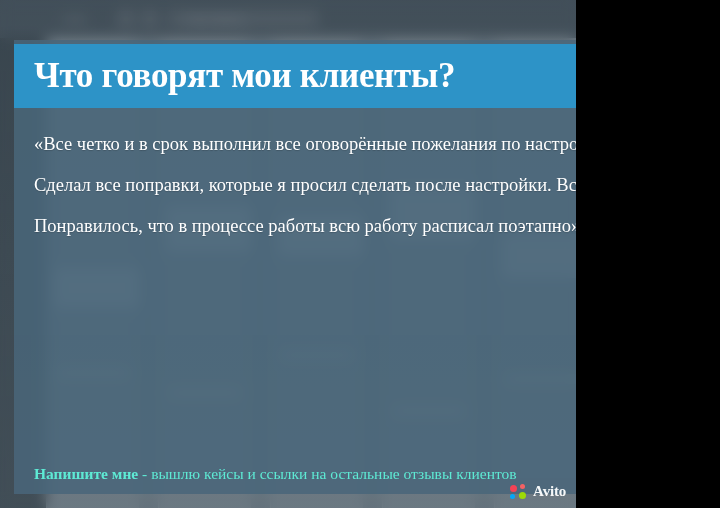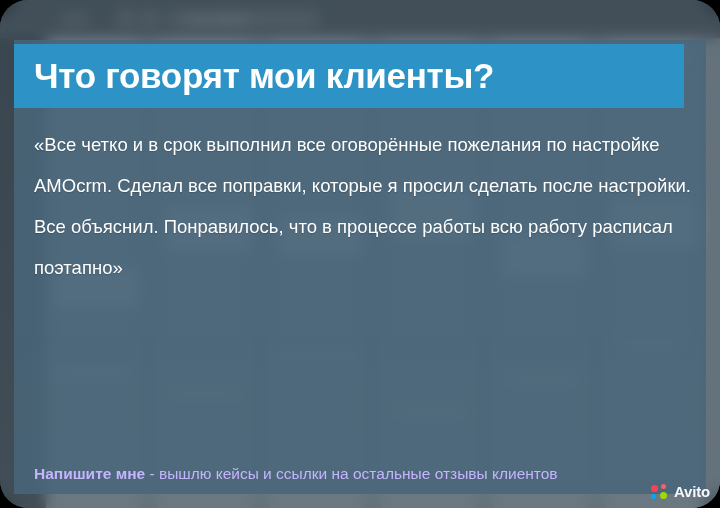--- a/index.html
+++ b/index.html
@@ -2,25 +2,24 @@
 <html><head>
 <meta charset="utf-8">
 <style>
   html, body {
     margin: 0;
     padding: 0;
     background: #000;
   }
   #page {
     position: relative;
-    width: 720px;
+    width: 576px;
     height: 508px;
     overflow: hidden;
-    font-family: Liberation Sans, sans-serif;
-    border-radius: 28px;
+    font-family: Liberation Serif, serif;
   }
 
   
   .bg {
     position: absolute;
     inset: 0;
     background: #5d6b74;
   }
   .bg-top-bar {
     position: absolute;
@@ -153,21 +152,21 @@
     margin: 0 0 26px 0;
     text-shadow: 0 1px 1px rgba(0,0,0,0.18);
   }
   .quote.q2 { margin-bottom: 22px; }
 
   .footer-line {
     position: absolute;
     left: 0;
     right: 0;
     bottom: 2px;
-    color: #c4b5fd;
+    color: #5eead4;
     font-size: 15.5px;
     line-height: 20px;
     white-space: nowrap;
   }
   .footer-line .strong {
     font-weight: bold;
   }
 
   
   .watermark {

